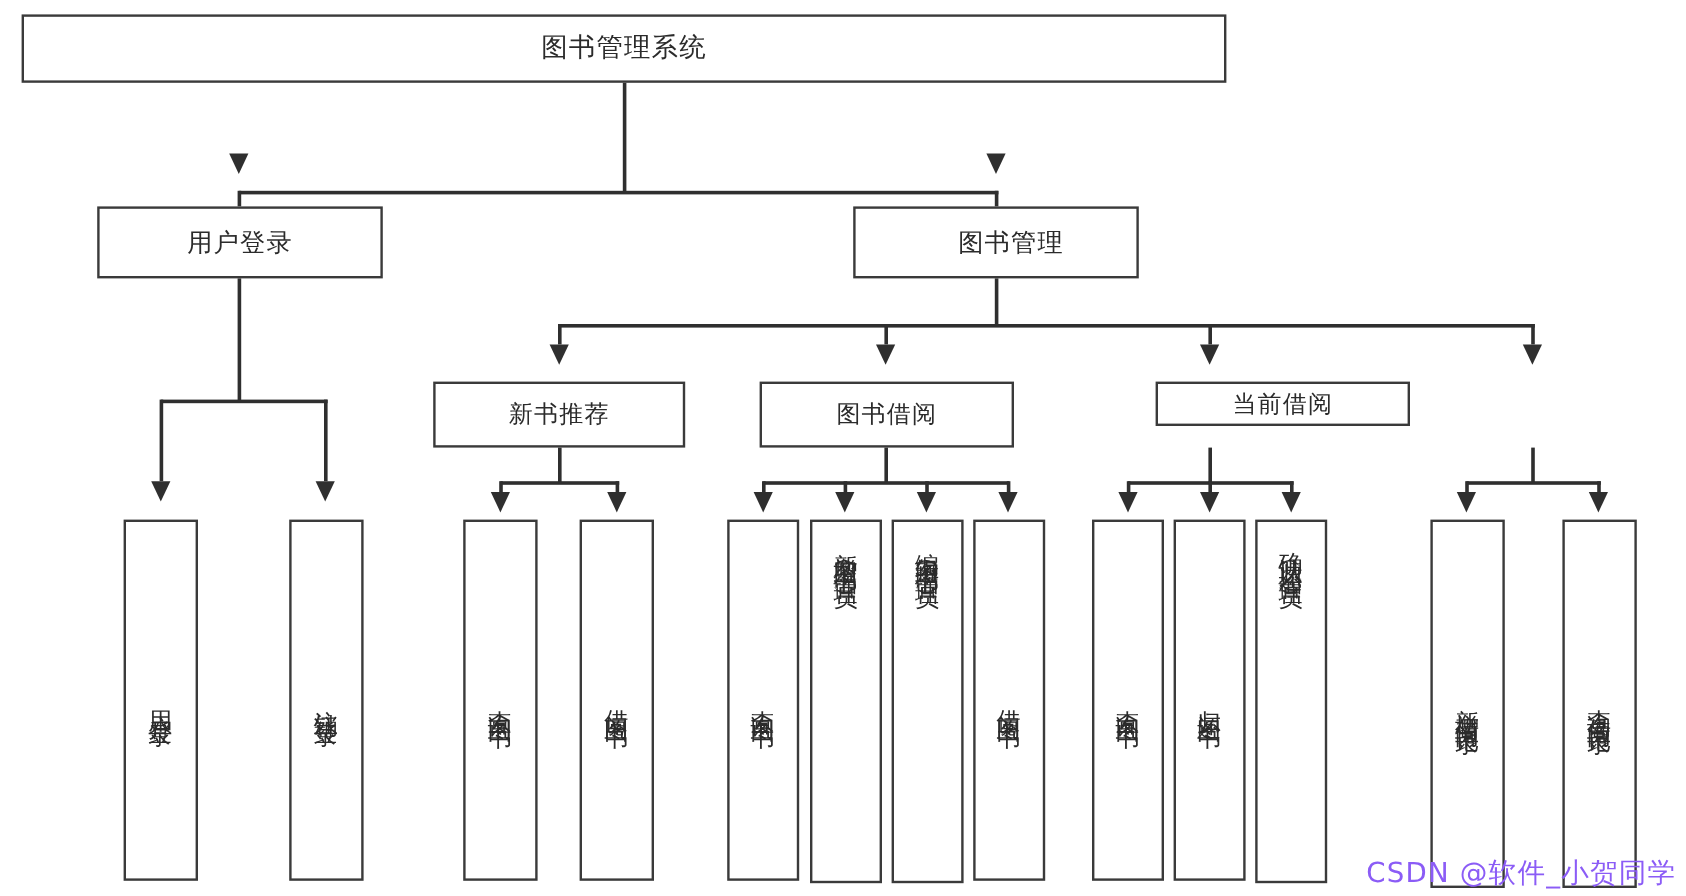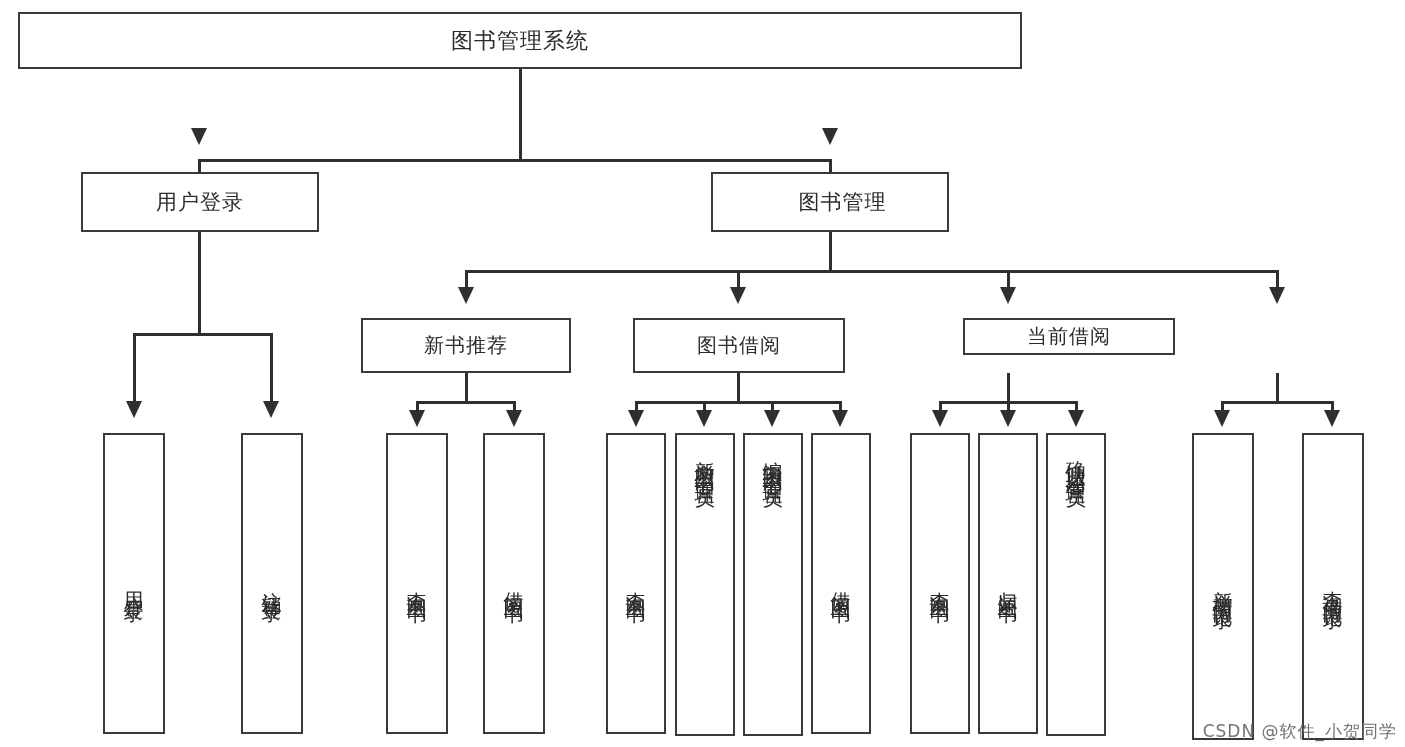--- a/index.html
+++ b/index.html
@@ -70,22 +70,22 @@
     border-left:8px solid transparent;
     border-right:8px solid transparent;
     border-top:17px solid #2f2f2f;
   }
 
   
   #watermark{
     position:absolute;
     right:8px;
     bottom:4px;
-    font-size:17px;
-    color:#737373;
+    font-size:23px;
+    color:#8b5cf6;
     letter-spacing:1px;
     user-select:none;
     white-space:nowrap;
   }
 </style>
 </head>
 <body>
 
 <div id="canvas">
 

